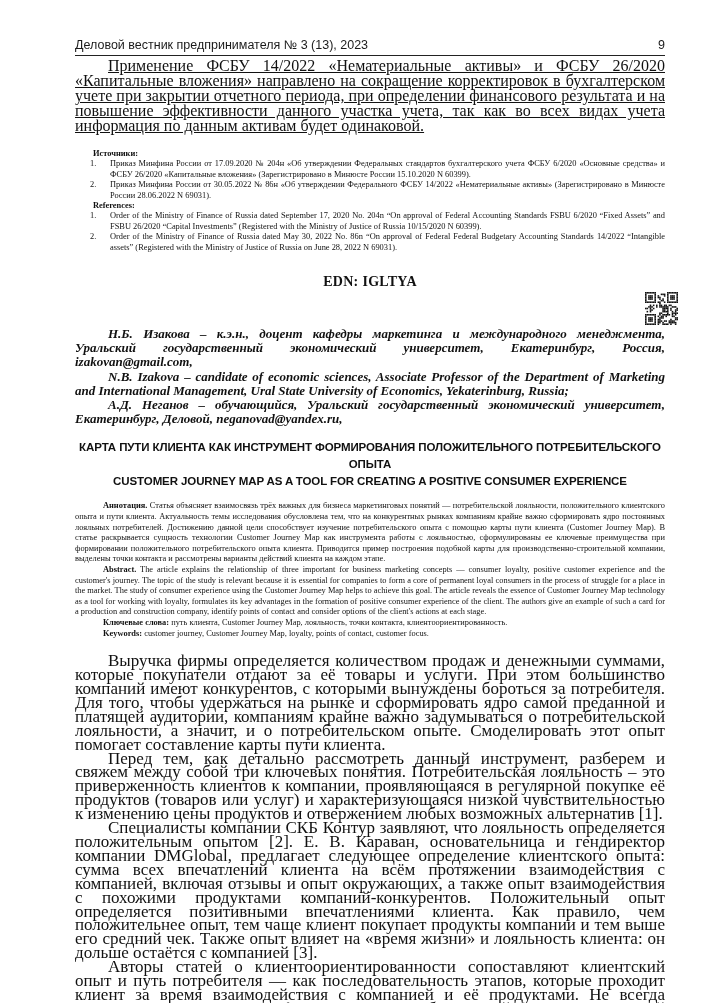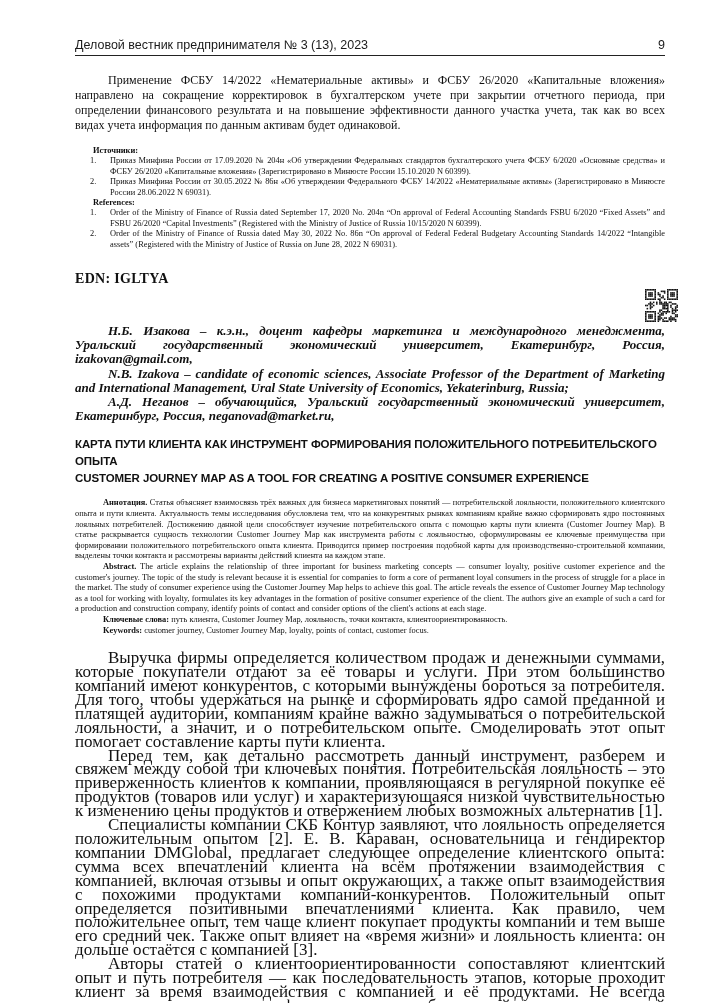--- a/index.html
+++ b/index.html
@@ -10,39 +10,39 @@
   }
   .page-inner{padding:38px 44px 0 75px;}
   
   .running-head{
     display:flex;justify-content:space-between;align-items:flex-end;
     font-family:"Liberation Sans",sans-serif;font-size:12.5px;color:#1a1a1a;
     border-bottom:1.5px solid #222;padding-bottom:3px;
   }
   
   .intro{
-    margin-top:17px;font-size:12px;line-height:15px;
-    text-align:justify;text-indent:33px;
+    margin-top:2px;font-size:16px;line-height:15px;
+    text-align:justify;text-indent:33px;text-decoration:underline;
   }
   
   .sources{margin-top:13px;font-size:8.4px;line-height:10.4px;}
   .src-label{font-weight:bold;margin-left:18px;}
   .src-item{display:flex;}
   .src-num{flex:0 0 20px;margin-left:15px;}
   .src-text{flex:1;text-align:justify;}
   
-  .edn{margin-top:21px;text-align:left;font-weight:bold;font-size:14px;letter-spacing:.3px;}
+  .edn{margin-top:21px;text-align:center;font-weight:bold;font-size:14px;letter-spacing:.3px;}
   .qr-wrap{display:flex;justify-content:flex-end;margin:2px -13px 0 0;}
   .qr{width:33px;height:33px;display:block;}
   
   .authors{margin-top:2px;font-size:13px;line-height:14.2px;font-weight:bold;font-style:italic;text-align:justify;}
   .authors p{margin:0;text-indent:33px;}
   
   .art-title{
-    margin-top:13px;text-align:left;font-family:"Liberation Sans",sans-serif;
+    margin-top:13px;text-align:center;font-family:"Liberation Sans",sans-serif;
     font-weight:bold;font-size:11.5px;line-height:17px;letter-spacing:-0.1px;
   }
   
   .annotation{margin-top:11px;font-size:8.4px;line-height:10.6px;text-align:justify;}
   .annotation p{margin:0;text-indent:28px;}
   .annotation .lbl{font-weight:bold;}
   
   .body-text{margin-top:15px;font-size:17px;line-height:13.9px;text-align:justify;}
   .body-text p{margin:0;text-indent:33px;}
   .bullet{display:flex;text-indent:0;padding-left:40px;}
@@ -301,21 +301,21 @@
           <rect x="13" y="20" width="1" height="1"></rect>
           <rect x="14" y="20" width="1" height="1"></rect>
           <rect x="16" y="20" width="1" height="1"></rect>
           <rect x="19" y="20" width="1" height="1"></rect>
         </svg>
     </div>
 
     <div class="authors">
       <p>Н.Б. Изакова – к.э.н., доцент кафедры маркетинга и международного менеджмента, Уральский государственный экономический университет, Екатеринбург, Россия, izakovan@gmail.com,</p>
       <p>N.B. Izakova – candidate of economic sciences, Associate Professor of the Department of Marketing and International Management, Ural State University of Economics, Yekaterinburg, Russia;</p>
-      <p>А.Д. Неганов – обучающийся, Уральский государственный экономический университет, Екатеринбург, Россия, neganovad@market.ru,</p>
+      <p>А.Д. Неганов – обучающийся, Уральский государственный экономический университет, Екатеринбург, Деловой, neganovad@yandex.ru,</p>
     </div>
 
     <div class="art-title">
       <div>КАРТА ПУТИ КЛИЕНТА КАК ИНСТРУМЕНТ ФОРМИРОВАНИЯ ПОЛОЖИТЕЛЬНОГО ПОТРЕБИТЕЛЬСКОГО ОПЫТА</div>
       <div>CUSTOMER JOURNEY MAP AS A TOOL FOR CREATING A POSITIVE CONSUMER EXPERIENCE</div>
     </div>
 
     <div class="annotation">
       <p><span class="lbl">Аннотация.</span><span> Статья объясняет взаимосвязь трёх важных для бизнеса маркетинговых понятий — потребительской лояльности, положительного клиентского опыта и пути клиента. Актуальность темы исследования обусловлена тем, что на конкурентных рынках компаниям крайне важно сформировать ядро постоянных лояльных потребителей. Достижению данной цели способствует изучение потребительского опыта с помощью карты пути клиента (Customer Journey Map). В статье раскрывается сущность технологии Customer Journey Map как инструмента работы с лояльностью, сформулированы ее ключевые преимущества при формировании положительного потребительского опыта клиента. Приводится пример построения подобной карты для производственно-строительной компании, выделены точки контакта и рассмотрены варианты действий клиента на каждом этапе.</span></p>
       <p><span class="lbl">Abstract.</span><span> The article explains the relationship of three important for business marketing concepts — consumer loyalty, positive customer experience and the customer's journey. The topic of the study is relevant because it is essential for companies to form a core of permanent loyal consumers in the process of struggle for a place in the market. The study of consumer experience using the Customer Journey Map helps to achieve this goal. The article reveals the essence of Customer Journey Map technology as a tool for working with loyalty, formulates its key advantages in the formation of positive consumer experience of the client. The authors give an example of such a card for a production and construction company, identify points of contact and consider options of the client's actions at each stage.</span></p>

